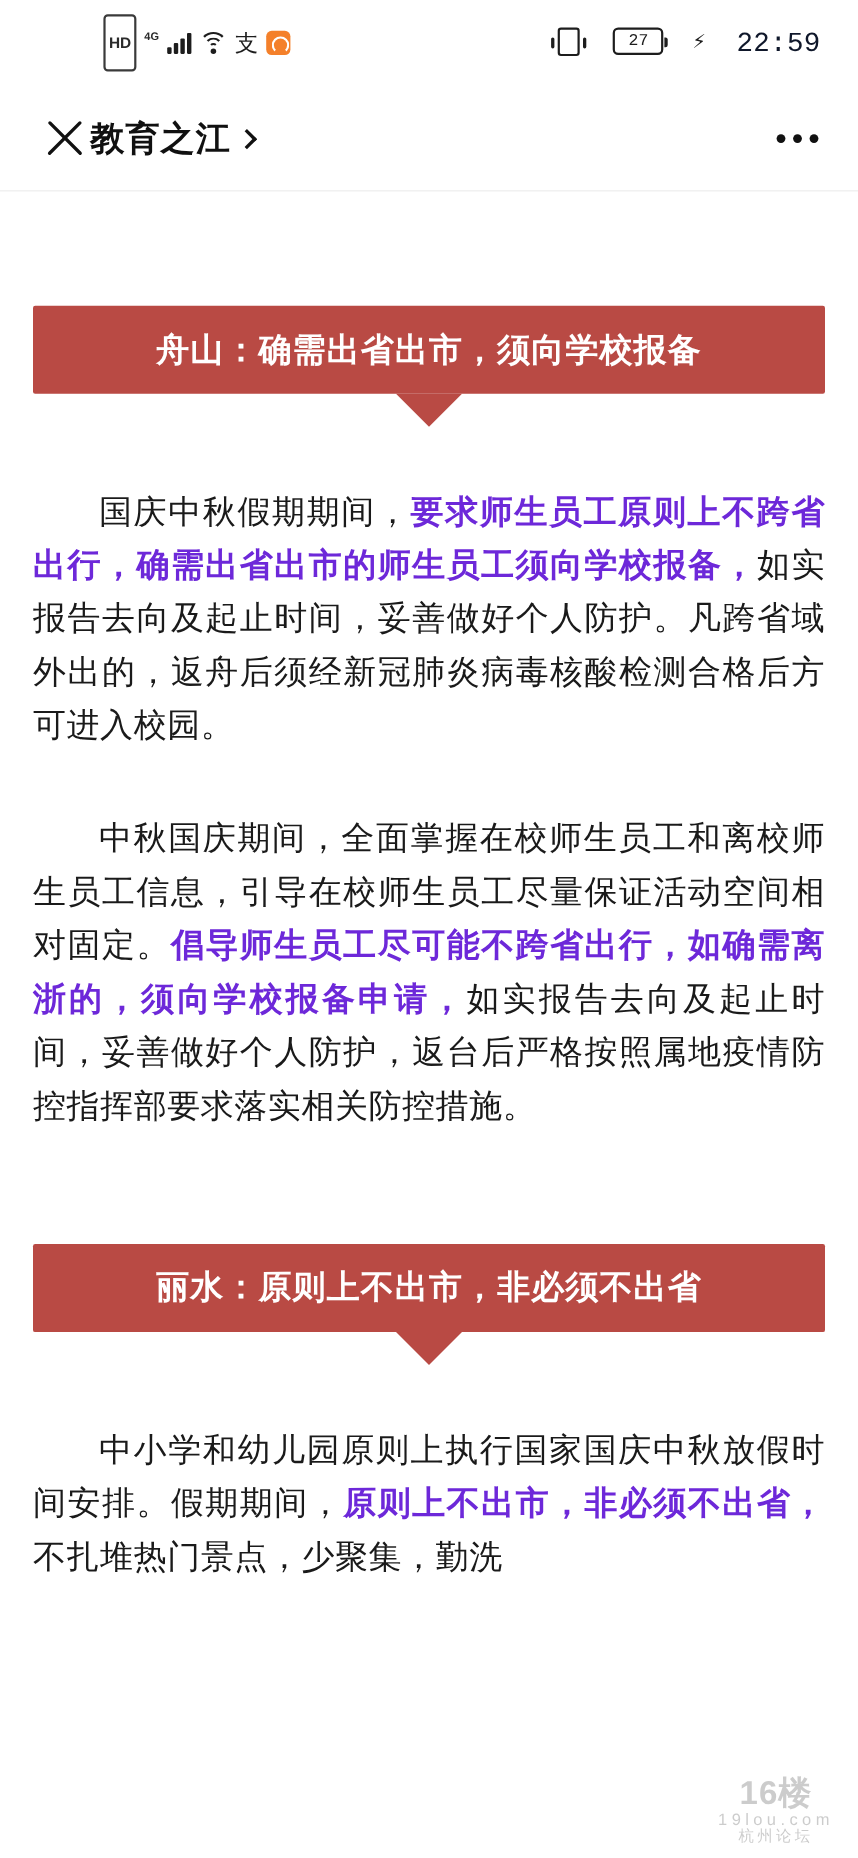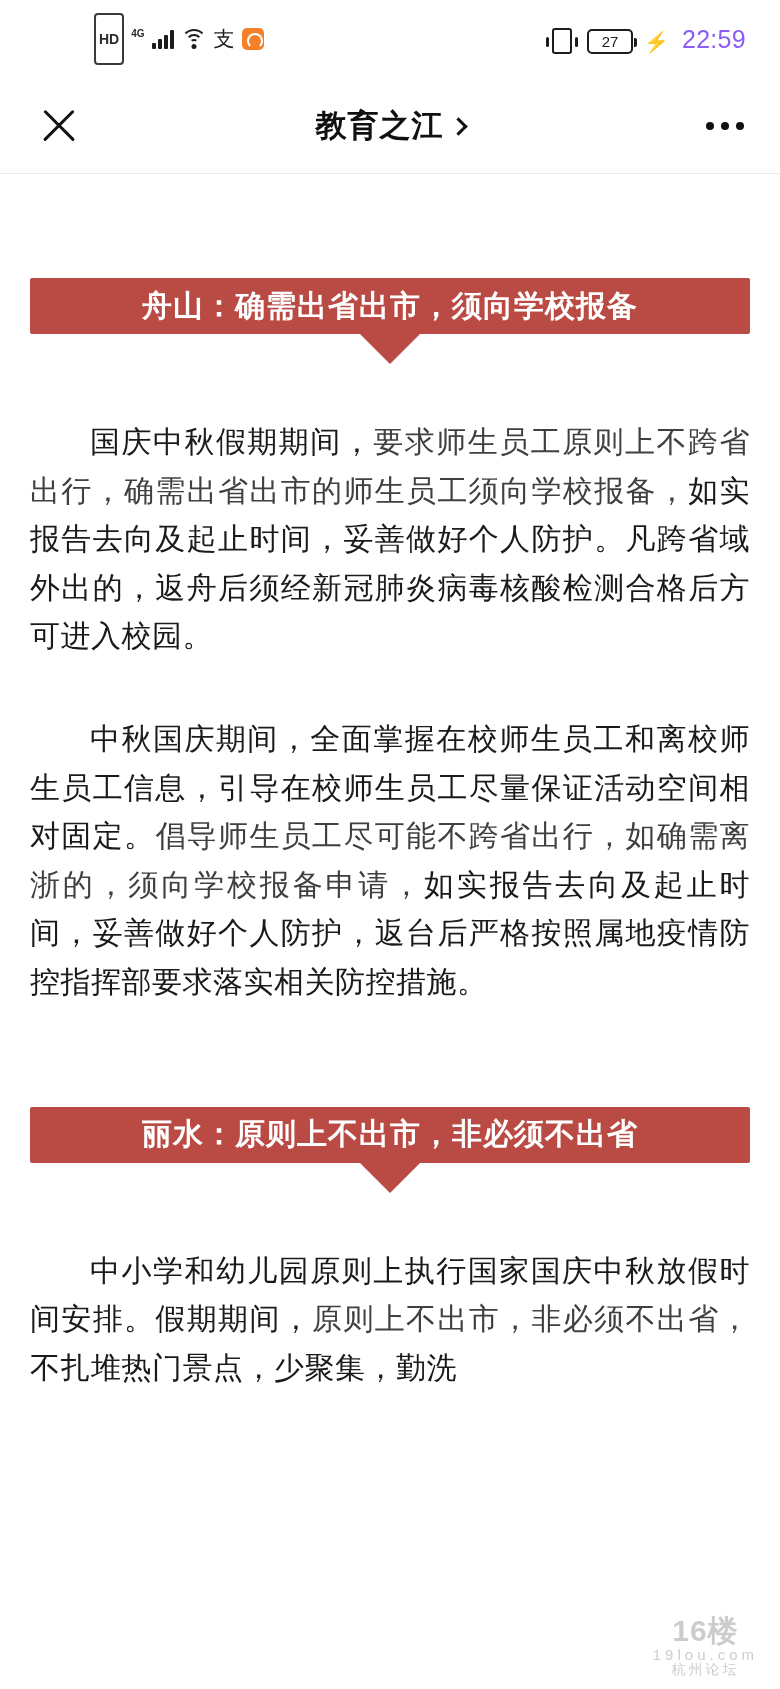--- a/index.html
+++ b/index.html
@@ -21,21 +21,21 @@
   .statusbar {
     height: 78px;
     display: flex;
     align-items: center;
     padding: 0 34px;
     font-size: 23px;
     color: #0c0c0c;
   }
   .sb-left { display: flex; align-items: center; gap: 7px; flex: 0 0 auto; margin-left: 60px; }
   .sb-spacer { flex: 1 1 auto; }
-  .sb-right { display: flex; align-items: flex-end; gap: 9px; }
+  .sb-right { display: flex; align-items: flex-start; gap: 24px; font-family: Liberation Mono, monospace; }
 
   .hd-badge {
     border: 2px solid #3a3a3a;
     border-radius: 4px;
     font-size: 14px;
     font-weight: bold;
     padding: 17px 3px;
     line-height: 1.05;
     color: #2b2b2b;
   }
@@ -116,21 +116,21 @@
   }
   .battery::after {
     content: "";
     position: absolute;
     right: -6px; top: 7px;
     width: 3.5px; height: 9px;
     background: #1d1d1d;
     border-radius: 0 2px 2px 0;
   }
   .bolt { font-size: 20px; color: #1d1d1d; margin-left: 2px; }
-  .clock { font-size: 25px; color: #8b5cf6; margin-left: 4px; letter-spacing: 0.3px; }
+  .clock { font-size: 25px; color: #0f172a; margin-left: 4px; letter-spacing: 0.3px; }
 
   
   .navbar {
     height: 96px;
     display: flex;
     align-items: center;
     padding: 0 36px;
     border-bottom: 1px solid #ececec;
     background: #ffffff;
   }
@@ -147,21 +147,21 @@
     background: #111;
     border-radius: 2px;
   }
   .nav-close::before { transform: rotate(45deg); }
   .nav-close::after { transform: rotate(-45deg); }
 
   .nav-title-wrap {
     flex: 1 1 auto;
     display: flex;
     align-items: center;
-    justify-content: center;
+    justify-content: flex-start;
     gap: 2px;
   }
   .nav-title {
     font-size: 31px;
     font-weight: bold;
     color: #101010;
     letter-spacing: 1px;
   }
   .nav-chevron {
     width: 13px; height: 13px;
@@ -192,21 +192,21 @@
     position: relative;
   }
   .section { position: relative; }
   .banner-wrap {
     position: relative;
     margin-top: 100px;
   }
   .banner-wrap.first { margin-top: 104px; }
   .banner {
     background: #b94a44;
-    height: 56px;
+    height: 80px;
     display: flex;
     align-items: center;
     justify-content: center;
     border-radius: 2px;
   }
   .banner-text {
     color: #ffffff;
     font-size: 30px;
     font-weight: bold;
     letter-spacing: 1px;
@@ -223,21 +223,21 @@
   .para {
     margin-top: 54px;
     font-size: 30px;
     line-height: 1.62;
     color: #1a1a1a;
     text-indent: 60px;
     letter-spacing: 0.5px;
     text-align: justify;
     font-family: "Liberation Sans", sans-serif;
   }
-  .hl { color: #404040; font-weight: normal; margin-top: 20px; }
+  .hl { color: #6d28d9; font-weight: bold; margin-top: 20px; }
 
   
   .watermark {
     position: absolute;
     right: 22px;
     bottom: 12px;
     text-align: center;
     color: rgba(120,120,120,0.38);
     pointer-events: none;
     line-height: 1.05;

